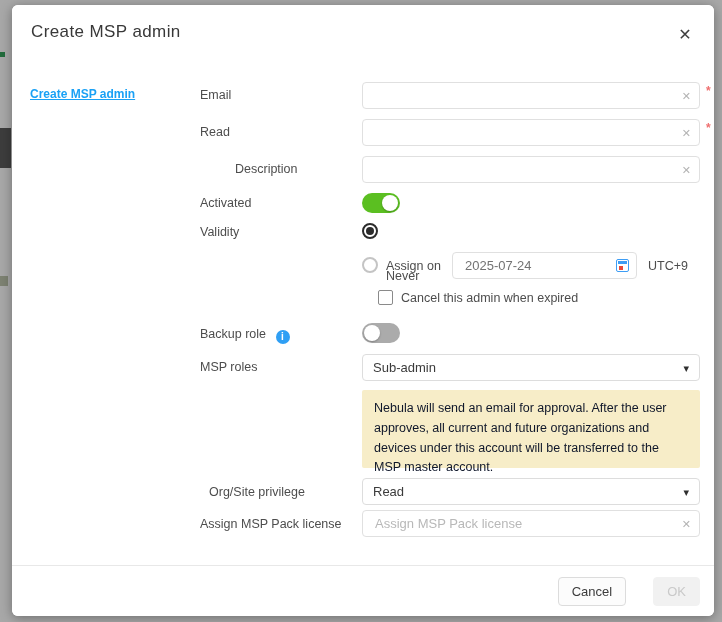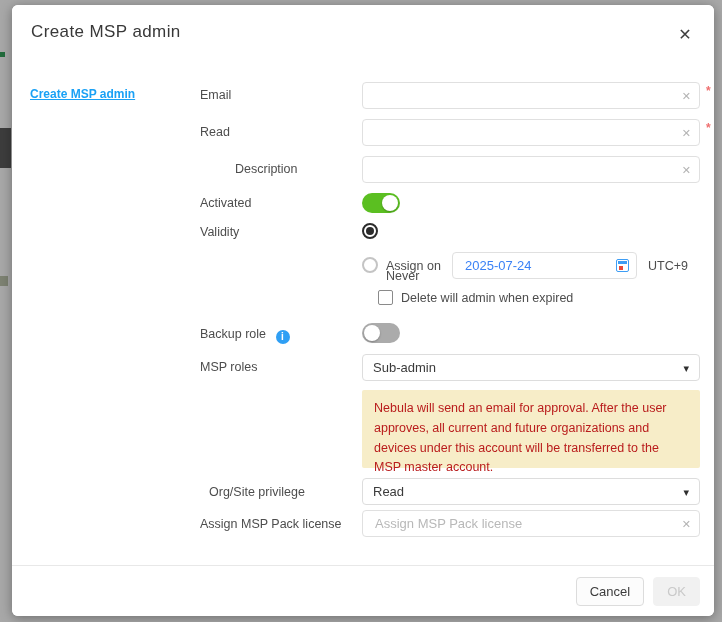--- a/index.html
+++ b/index.html
@@ -90,21 +90,21 @@
   }
   .radio.unchecked{border:2px solid #c4c4c4;}
   .opt-label{position:absolute;font-size:12.5px;color:#4d4d4d;white-space:nowrap;}
 
   .date-input{
     position:absolute;left:270px;width:185px;height:27px;box-sizing:border-box;
     border:1px solid #e0e0e0;border-radius:4px;background:#fff;
     display:flex;align-items:center;padding:0 28px 0 10px;
   }
   .date-input input{
-    border:none;outline:none;width:100%;font-size:13px;color:#3b82f6;background:transparent;
+    border:none;outline:none;width:100%;font-size:13px;color:#737373;background:transparent;
     font-family:"Liberation Sans","DejaVu Sans",sans-serif;
   }
   .cal-icon{
     position:absolute;right:7px;top:6px;width:13px;height:13px;box-sizing:border-box;
     border:1.5px solid #3d9df5;border-radius:2px;cursor:pointer;
   }
   .cal-icon::before{
     content:"";position:absolute;left:1px;right:1px;top:1px;height:2.5px;background:#3d9df5;
   }
   .cal-icon::after{
@@ -130,27 +130,27 @@
     font-size:13px;color:#3b3b3b;
   }
   .select .caret{
     position:absolute;right:10px;top:50%;transform:translateY(-50%);
     font-size:11px;color:#2f2f2f;line-height:1;
   }
 
   .note-box{
     position:absolute;left:180px;top:328px;width:338px;height:78px;box-sizing:border-box;
     background:#f7edc8;border-radius:2px;padding:9px 12px;
-    font-size:12.5px;line-height:1.58;color:#b91c1c;
+    font-size:12.5px;line-height:1.58;color:#0f172a;
   }
 
   .modal-footer{
     position:absolute;left:0;right:0;bottom:0;height:51px;
     border-top:1px solid #e8e8e8;background:#fff;border-radius:0 0 6px 6px;
-    display:flex;align-items:center;justify-content:flex-end;gap:9px;padding-right:14px;
+    display:flex;align-items:center;justify-content:flex-end;gap:27px;padding-right:14px;
     box-sizing:border-box;
   }
   .btn{
     font-size:13px;border-radius:4px;padding:6px 13px;cursor:pointer;
     font-family:"Liberation Sans","DejaVu Sans",sans-serif;
   }
   .btn-cancel{background:#fcfcfc;border:1px solid #dcdcdc;color:#3c3c3c;}
   .btn-ok{background:#f1f1f1;border:1px solid #f1f1f1;color:#c9c9c9;cursor:default;}
 
   
@@ -220,21 +220,21 @@
 
     <div class="radio unchecked radio-expire"></div>
     <div class="opt-label lbl-expire">Assign on</div>
     <div class="date-input row-date">
       <input type="text" value="2025-07-24" style="">
       <span class="cal-icon"></span>
     </div>
     <div class="opt-label lbl-utc">UTC+9</div>
 
     <div class="checkbox cb-delete"></div>
-    <div class="opt-label lbl-delete">Delete will admin when expired</div>
+    <div class="opt-label lbl-delete">Cancel this admin when expired</div>
 
     <div class="f-label lbl-backup">
       <span>Backup role</span>
       <i class="info-icon">i</i>
     </div>
     <div class="toggle off tgl-backup">
       <div class="knob"></div>
     </div>
 
     <div class="f-label lbl-msproles">MSP roles</div>

